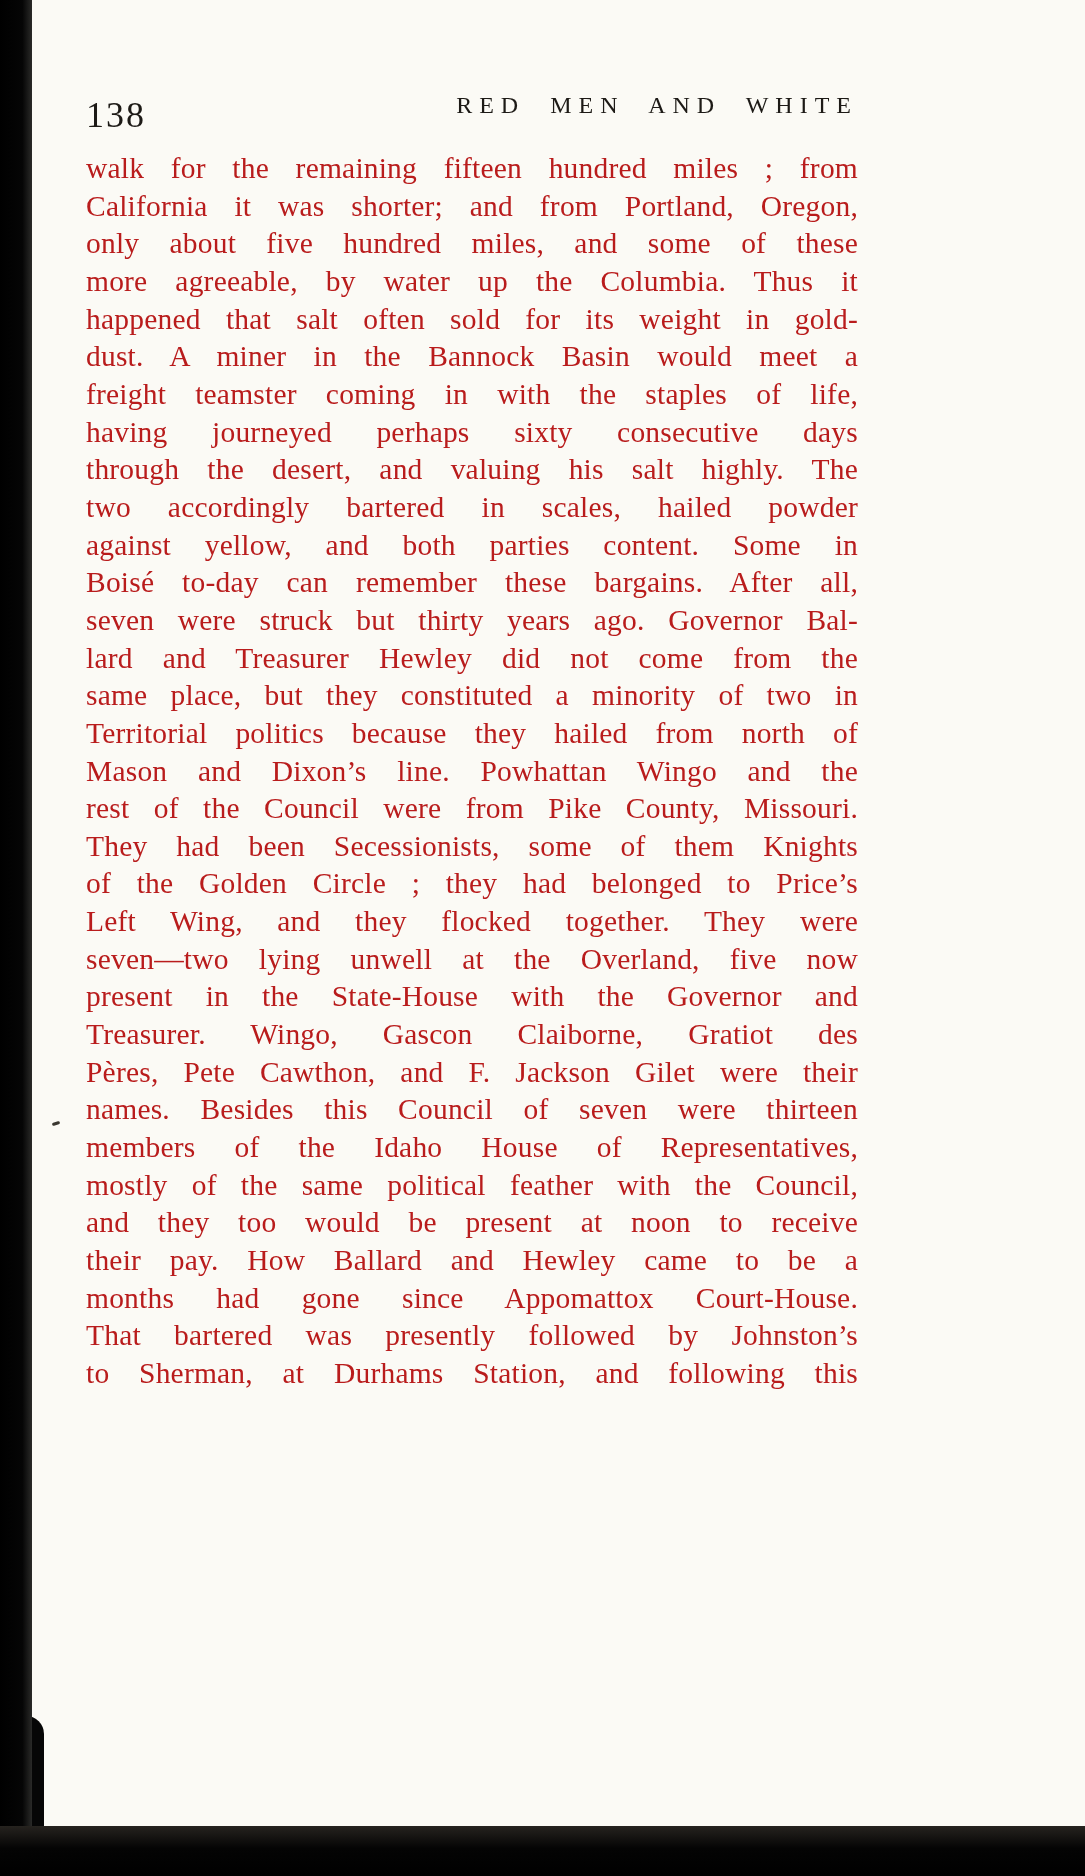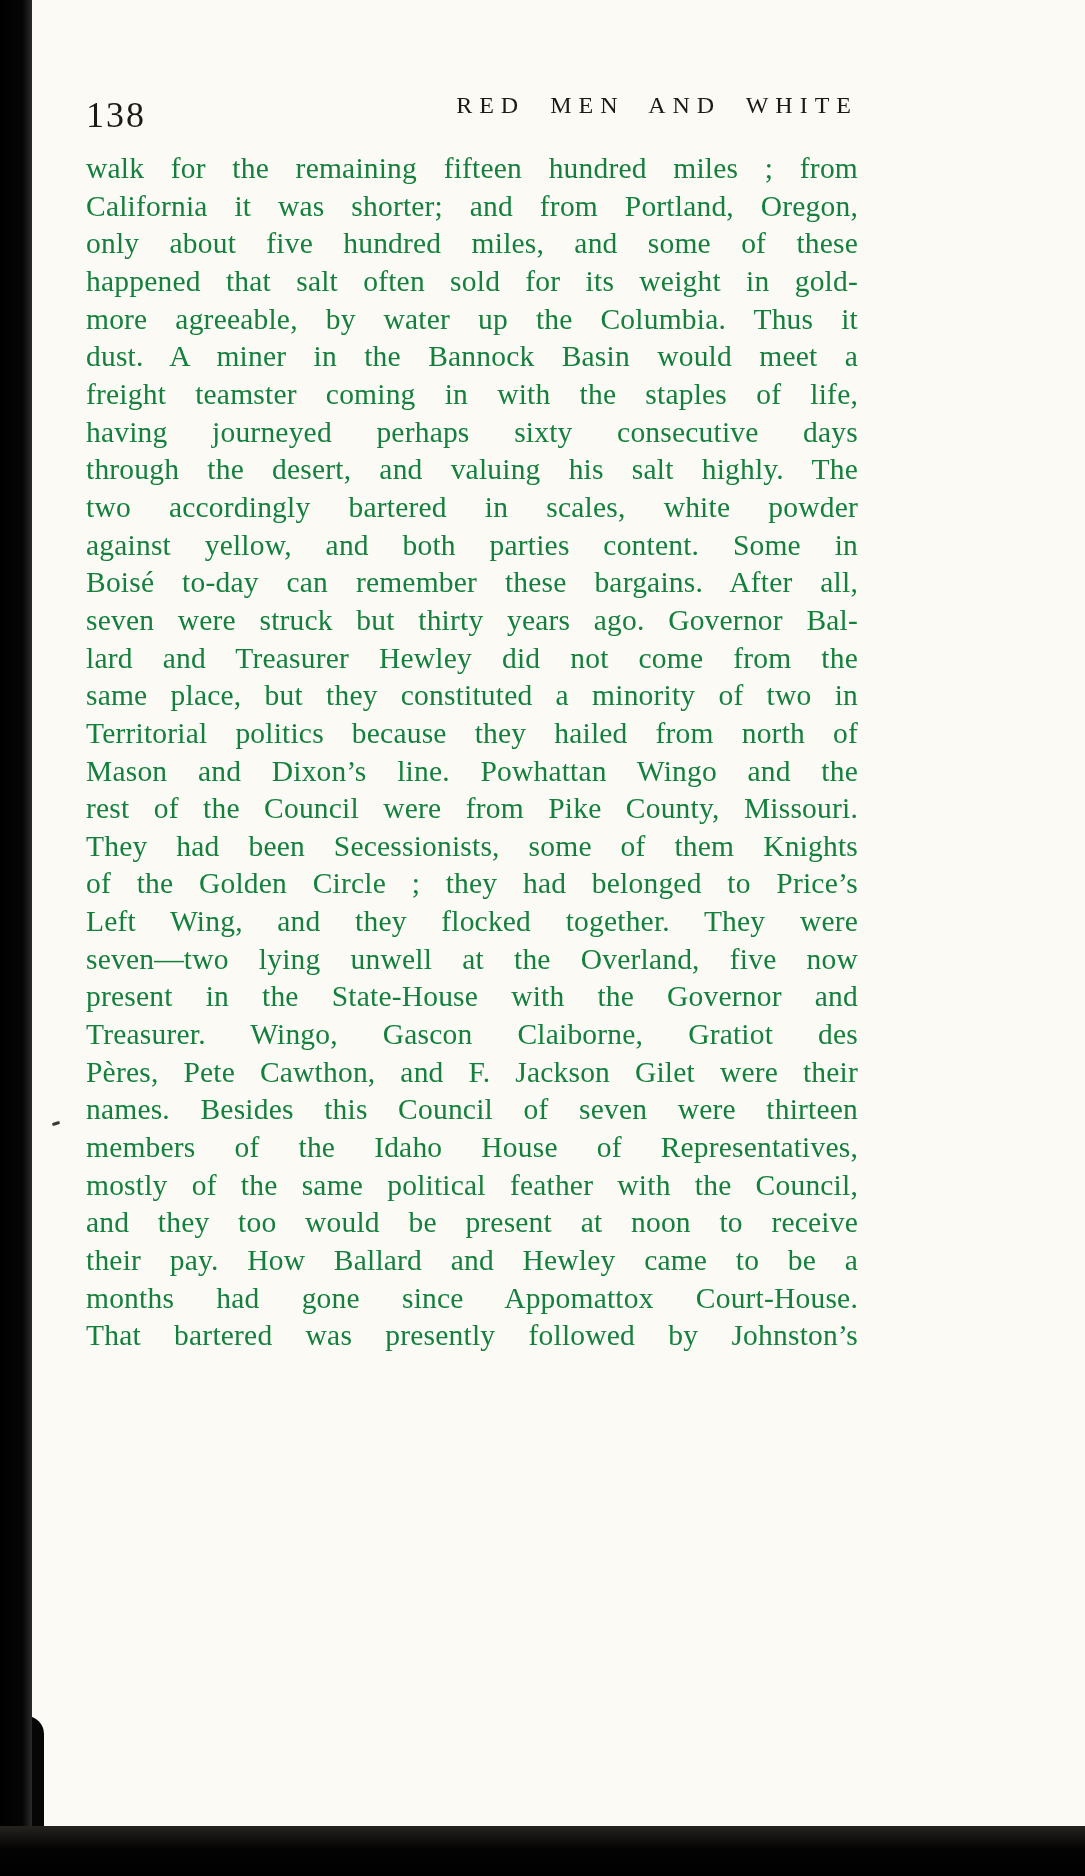--- a/index.html
+++ b/index.html
@@ -78,21 +78,21 @@
     font-size: 24px;
     letter-spacing: 7px;
     word-spacing: 12px;
     color: #1d1a16;
   }
   .text-block {
     position: absolute;
     top: 150px;
     left: 86px;
     width: 772px;
-    color: #15803d;
+    color: #b91c1c;
   }
   .text-line {
     font-size: 29.5px;
     line-height: 37.65px;
     text-align: justify;
     text-align-last: justify;
     white-space: normal;
     letter-spacing: 0.2px;
   }
 </style>
@@ -103,27 +103,27 @@
 
   <div class="page-header">
     <span class="page-number">138</span>
     <span class="header-title">RED MEN AND WHITE</span>
   </div>
 
   <div class="text-block">
       <div class="text-line">walk for the remaining fifteen hundred miles ; from</div>
       <div class="text-line">California it was shorter; and from Portland, Oregon,</div>
       <div class="text-line">only about five hundred miles, and some of these</div>
+      <div class="text-line">more agreeable, by water up the Columbia.  Thus it</div>
       <div class="text-line">happened that salt often sold for its weight in gold-</div>
-      <div class="text-line">more agreeable, by water up the Columbia.  Thus it</div>
       <div class="text-line">dust.  A miner in the Bannock Basin would meet a</div>
       <div class="text-line">freight teamster coming in with the staples of life,</div>
       <div class="text-line">having journeyed perhaps sixty consecutive days</div>
       <div class="text-line">through the desert, and valuing his salt highly.  The</div>
-      <div class="text-line">two accordingly bartered in scales, white powder</div>
+      <div class="text-line">two accordingly bartered in scales, hailed powder</div>
       <div class="text-line">against yellow, and both parties content.  Some in</div>
       <div class="text-line">Boisé to-day can remember these bargains.  After all,</div>
       <div class="text-line">seven were struck but thirty years ago.  Governor Bal-</div>
       <div class="text-line">lard and Treasurer Hewley did not come from the</div>
       <div class="text-line">same place, but they constituted a minority of two in</div>
       <div class="text-line">Territorial politics because they hailed from north of</div>
       <div class="text-line">Mason and Dixon’s line.  Powhattan Wingo and the</div>
       <div class="text-line">rest of the Council were from Pike County, Missouri.</div>
       <div class="text-line">They had been Secessionists, some of them Knights</div>
       <div class="text-line">of the Golden Circle ; they had belonged to Price’s</div>
@@ -132,20 +132,21 @@
       <div class="text-line">present in the State-House with the Governor and</div>
       <div class="text-line">Treasurer.  Wingo, Gascon Claiborne, Gratiot des</div>
       <div class="text-line">Pères, Pete Cawthon, and F. Jackson Gilet were their</div>
       <div class="text-line">names.  Besides this Council of seven were thirteen</div>
       <div class="text-line">members of the Idaho House of Representatives,</div>
       <div class="text-line">mostly of the same political feather with the Council,</div>
       <div class="text-line">and they too would be present at noon to receive</div>
       <div class="text-line">their pay.  How Ballard and Hewley came to be a</div>
       <div class="text-line">months had gone since Appomattox Court-House.</div>
       <div class="text-line">That bartered was presently followed by Johnston’s</div>
+      <div class="text-line">to Sherman, at Durhams Station, and following this</div>
     </div>
 
   <div class="scan-mark"></div>
   <div class="scan-corner-bl"></div>
   <div class="scan-edge-left"></div>
   <div class="scan-edge-bottom"></div>
 
 </div>
 
 </body></html>

